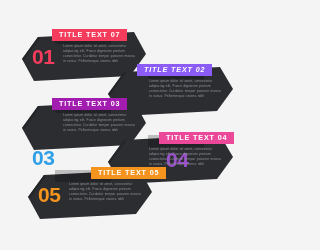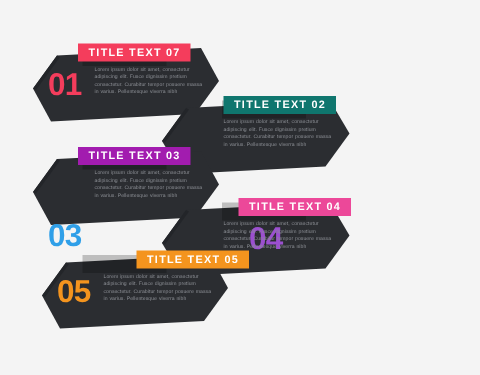--- a/index.html
+++ b/index.html
@@ -101,21 +101,21 @@
   <div class="step" style="left:108px; top:67px; width:125px; height:50px;">
     <div class="hexwrap">
       <svg class="hexsvg" width="125" height="50" viewBox="0 0 125 50">
         <polygon points="0,27 16,5 112,0 125,22 109,44 13,49" fill="#2b2d31"></polygon>
         <polygon points="0,27 16,5 18,6 2,28" fill="#232529"></polygon>
       </svg>
     </div>
     <div class="body-text" style="left: 41px; top: 12px; color: rgb(141, 144, 150);">Lorem ipsum dolor sit amet, consectetur adipiscing elit. Fusce dignissim pretium consectetur. Curabitur tempor posuere massa in varius. Pellentesque viverra nibh</div>
   </div>
   <div class="banner-shadow" style="left:148px; top:67px; width:56px;"></div>
-  <div class="banner" style="left: 149px; top: 64px; background: #0f766e; color: rgb(255, 255, 255);">TITLE TEXT 02</div>
+  <div class="banner" style="left: 137px; top: 64px; background: #8b5cf6; color: rgb(255, 255, 255); font-style: italic;">TITLE TEXT 02</div>
 
   <div class="step" style="left:22px; top:101px; width:124px; height:50px;">
     <div class="hexwrap">
       <svg class="hexsvg" width="124" height="50" viewBox="0 0 124 50">
         <polygon points="0,27 16,5 112,0 124,22 108,44 12,49" fill="#2b2d31"></polygon>
         <polygon points="0,27 16,5 18,6 2,28" fill="#232529"></polygon>
       </svg>
     </div>
     <div class="num" style="left:10px; top:14px; color:#2f9fe8;margin-top:32px;">03</div>
     <div class="body-text" style="left: 41px; top: 12px; color: rgb(141, 144, 150);">Lorem ipsum dolor sit amet, consectetur adipiscing elit. Fusce dignissim pretium consectetur. Curabitur tempor posuere massa in varius. Pellentesque viverra nibh</div>

